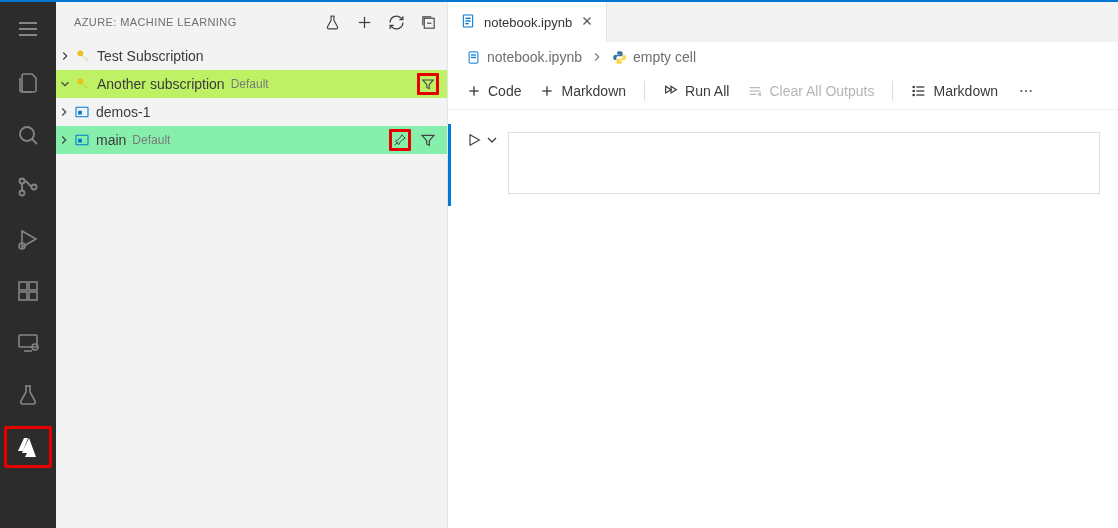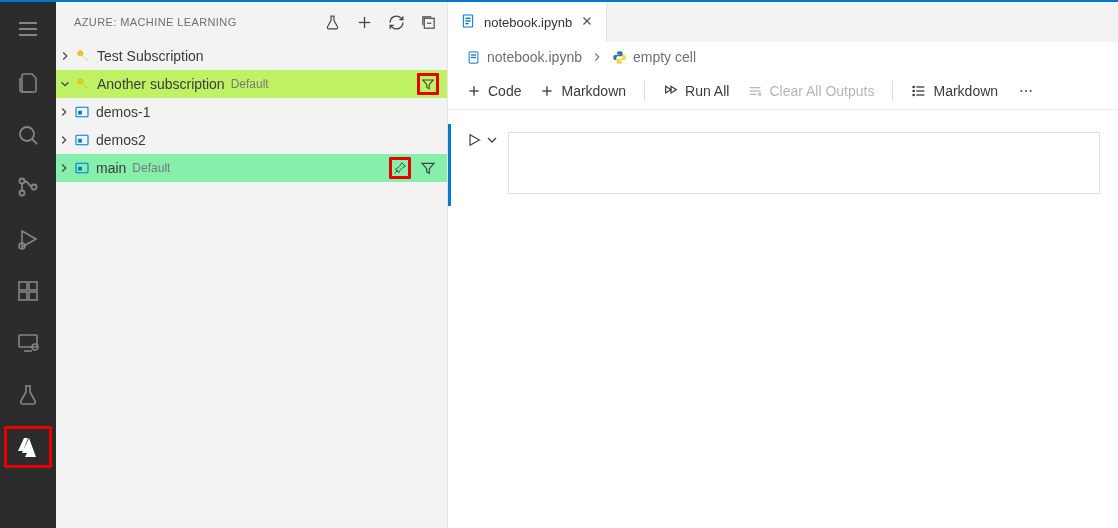--- a/index.html
+++ b/index.html
@@ -223,34 +223,20 @@
           </span>
         <span class="tw-icon">
             <svg viewBox="0 0 24 24" fill="none" stroke="#0078d4" stroke-width="1.6">
               <rect x="3" y="5" width="18" height="14" rx="1"></rect>
               <rect x="7" y="11" width="4" height="4" fill="#0078d4"></rect>
             </svg>
           </span>
         <span class="tw-label">demos-1</span>
       </div>
 
-      <div class="tree-row indent-1">
-        <span class="tw-chevron">
-            <svg viewBox="0 0 24 24" fill="none" stroke="currentColor" stroke-width="2">
-              <polyline points="9 6 15 12 9 18"></polyline>
-            </svg>
-          </span>
-        <span class="tw-icon">
-            <svg viewBox="0 0 24 24" fill="none" stroke="#0078d4" stroke-width="1.6">
-              <rect x="3" y="5" width="18" height="14" rx="1"></rect>
-              <rect x="7" y="11" width="4" height="4" fill="#0078d4"></rect>
-            </svg>
-          </span>
-        <span class="tw-label">demos2</span>
-      </div>
 
       <div class="tree-row indent-1 hovered">
         <span class="tw-chevron">
             <svg viewBox="0 0 24 24" fill="none" stroke="currentColor" stroke-width="2">
               <polyline points="9 6 15 12 9 18"></polyline>
             </svg>
           </span>
         <span class="tw-icon">
             <svg viewBox="0 0 24 24" fill="none" stroke="#0078d4" stroke-width="1.6">
               <rect x="3" y="5" width="18" height="14" rx="1"></rect>

